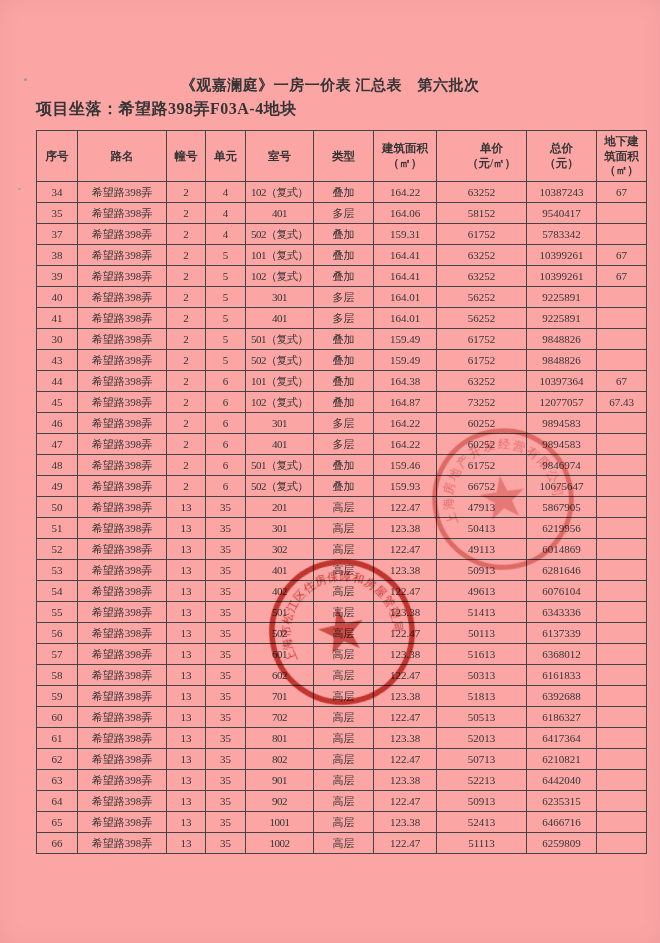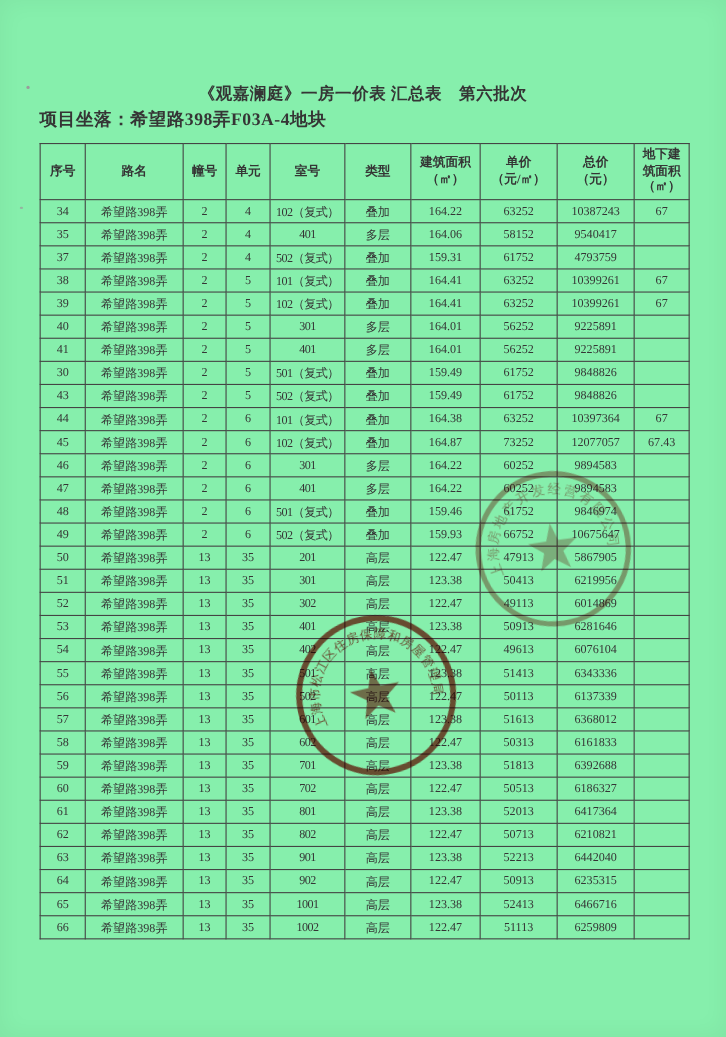--- a/index.html
+++ b/index.html
@@ -1,18 +1,18 @@
 <!DOCTYPE html>
 <html><head>
 <meta charset="utf-8">
 <style>
   html,body { margin:0; padding:0; background:#e9e9e9; }
   .page {
     position:relative; width:660px; height:943px; margin:0;
-    background:#86efac; overflow:hidden;
+    background:#fca5a5; overflow:hidden;
     font-family:"Liberation Serif","DejaVu Serif",serif;
     color:#353535;
     box-shadow: inset 0 0 22px rgba(0,0,0,0.05);
   }
   .doc-title {
     position:absolute; top:76px; left:0; width:100%;
     text-align:center; font-size:15px; font-weight:bold;
     letter-spacing:0.5px; white-space:pre;
   }
   .doc-subtitle {
@@ -63,21 +63,21 @@
   <table class="price-table">
     <thead>
       <tr>
           <th style="width: 40px;">序号</th>
           <th style="width: 88px;">路名</th>
           <th style="width: 38px;">幢号</th>
           <th style="width: 39px;">单元</th>
           <th style="width: 67px;">室号</th>
           <th style="width: 59px;">类型</th>
           <th style="width: 62px;">建筑面积<br>（㎡）</th>
-          <th style="width: 69px;">单价<br>（元/㎡）</th>
+          <th style="width: 69px; padding-left: 20px;">单价<br>（元/㎡）</th>
           <th style="width: 69px;">总价<br>（元）</th>
           <th style="width: 49px;">地下建<br>筑面积<br>（㎡）</th>
         </tr>
     </thead>
     <tbody>
         <tr>
           <td>34</td>
           <td>希望路398弄</td>
           <td>2</td>
           <td>4</td>
@@ -102,21 +102,21 @@
         </tr>
         <tr>
           <td>37</td>
           <td>希望路398弄</td>
           <td>2</td>
           <td>4</td>
           <td>502（复式）</td>
           <td>叠加</td>
           <td>159.31</td>
           <td>61752</td>
-          <td>4793759</td>
+          <td>5783342</td>
           <td></td>
         </tr>
         <tr>
           <td>38</td>
           <td>希望路398弄</td>
           <td>2</td>
           <td>5</td>
           <td>101（复式）</td>
           <td>叠加</td>
           <td>164.41</td>

